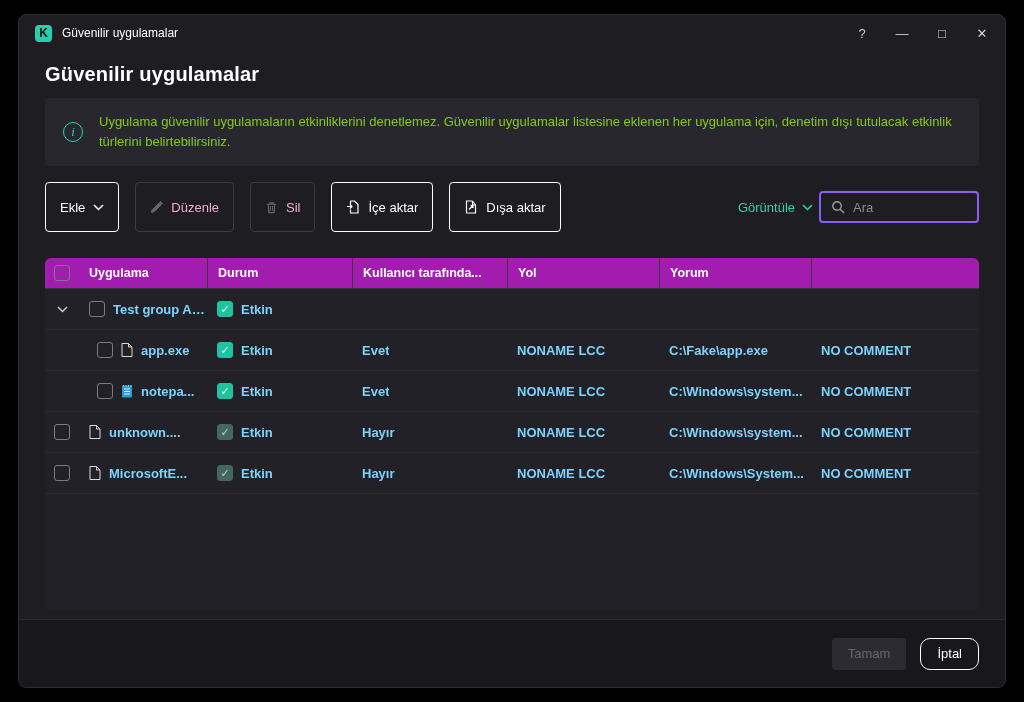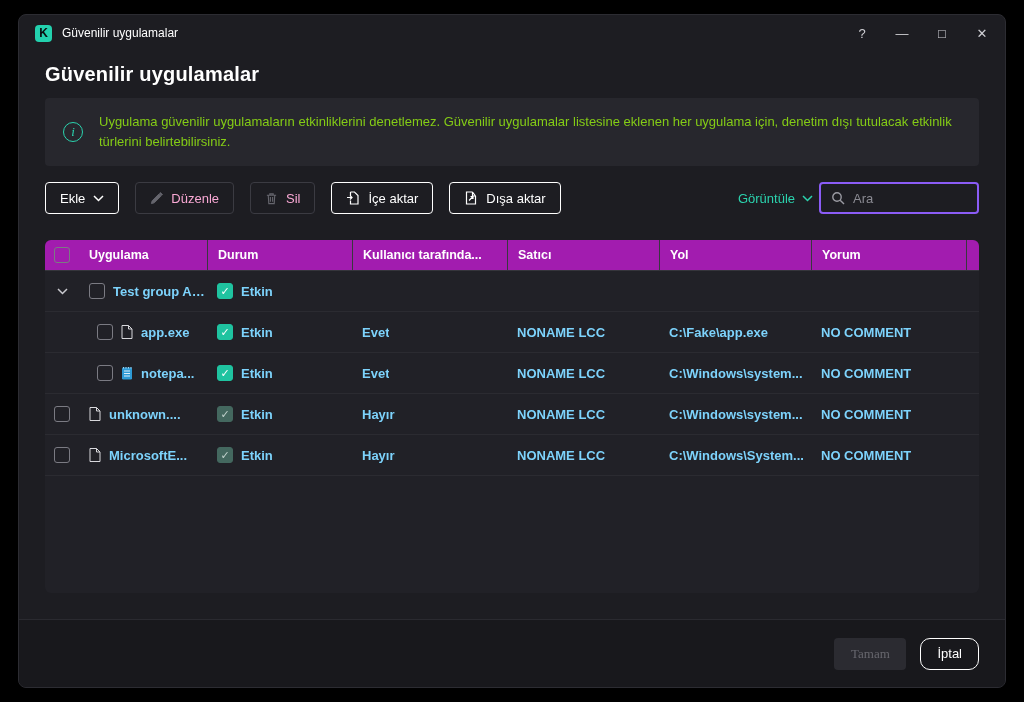--- a/index.html
+++ b/index.html
@@ -22,21 +22,21 @@
   
   .info-banner { margin-top:12px; background:#27272d; border-radius:4px; min-height:68px;
                  display:flex; align-items:center; gap:16px; padding:12px 18px; }
   .info-icon { width:20px; height:20px; border:1.6px solid #2bd3ae; border-radius:50%;
                color:#2bd3ae; font-family:"Liberation Serif","DejaVu Serif",serif; font-style:italic;
                font-size:13px; display:flex; align-items:center; justify-content:center; flex:none; }
   .info-text { font-size:13px; line-height:1.55; color:#84cc16; max-width:880px; }
 
   
   .toolbar { margin-top:16px; display:flex; align-items:center; }
-  .btn { height:32px; padding:0 14px; border-radius:4px; background:transparent;
+  .btn { height:50px; padding:0 14px; border-radius:4px; background:transparent;
          border:1px solid #ffffff; color:#fff; font-size:13px; display:flex; align-items:center;
          gap:8px; cursor:pointer; white-space:nowrap; }
   .btn + .btn { margin-left:16px; }
   .btn.disabled { border-color:#3b3b42; color:#f9a8d4; cursor:default; }
   .btn.disabled svg { stroke:#66666e; }
   .btn svg, .view-link svg { flex:none; }
   .toolbar-right { margin-left:auto; display:flex; align-items:center; gap:6px; }
   .view-link { display:flex; align-items:center; gap:7px; color:#2bd3ae; font-size:13px; cursor:pointer; }
   .searchbox { width:160px; height:32px; border:2px solid #8b5cf6; border-radius:4px;
                display:flex; align-items:center; padding:0 10px; gap:8px; }
@@ -68,21 +68,21 @@
   .cb.checked.muted { background:#44685f; border-color:#44685f; }
   .cb.checked.muted::after { color:#c2d2cd; }
 
   .chev { display:flex; align-items:center; cursor:pointer; }
 
   
   .footer { position:absolute; left:0; right:0; bottom:0; height:68px; background:#18181c;
             border-top:1px solid #2a2a30; display:flex; align-items:center; justify-content:flex-end;
             padding:0 26px; gap:14px; }
   .btn-ok { height:32px; min-width:72px; padding:0 16px; background:#2b2b31; color:#67676e;
-            border:none; border-radius:4px; font-size:13px; cursor:default;font-family:Liberation Serif, serif; }
+            border:none; border-radius:4px; font-size:13px; cursor:default; }
   .btn-cancel { height:32px; padding:0 16px; background:transparent; color:#fff;
                 border:1px solid #fff; border-radius:10px; font-size:13px; cursor:pointer; }
 </style>
 </head>
 <body>
 
 <div class="window">
 
   <div class="titlebar">
     <div class="logo">K</div>
@@ -153,21 +153,20 @@
     </div>
 
     <div class="table">
       <div class="thead">
         <div class="cell c-exp">
             <span class="cb"></span>
           </div>
         <div class="cell">Uygulama</div>
         <div class="cell sep">Durum</div>
         <div class="cell sep">Kullanıcı tarafında...</div>
-        <div class="cell sep">Satıcı</div>
         <div class="cell sep">Yol</div>
         <div class="cell sep">Yorum</div>
         <div class="cell sep"></div>
       </div>
 
       <div class="trow">
         <div class="cell c-exp">
           <span class="chev">
             <svg width="11" height="7" viewBox="0 0 11 7" fill="none" stroke="#c9c9cf" stroke-width="1.5">
                 <path d="M1 1l4.5 4.5L10 1"></path>

